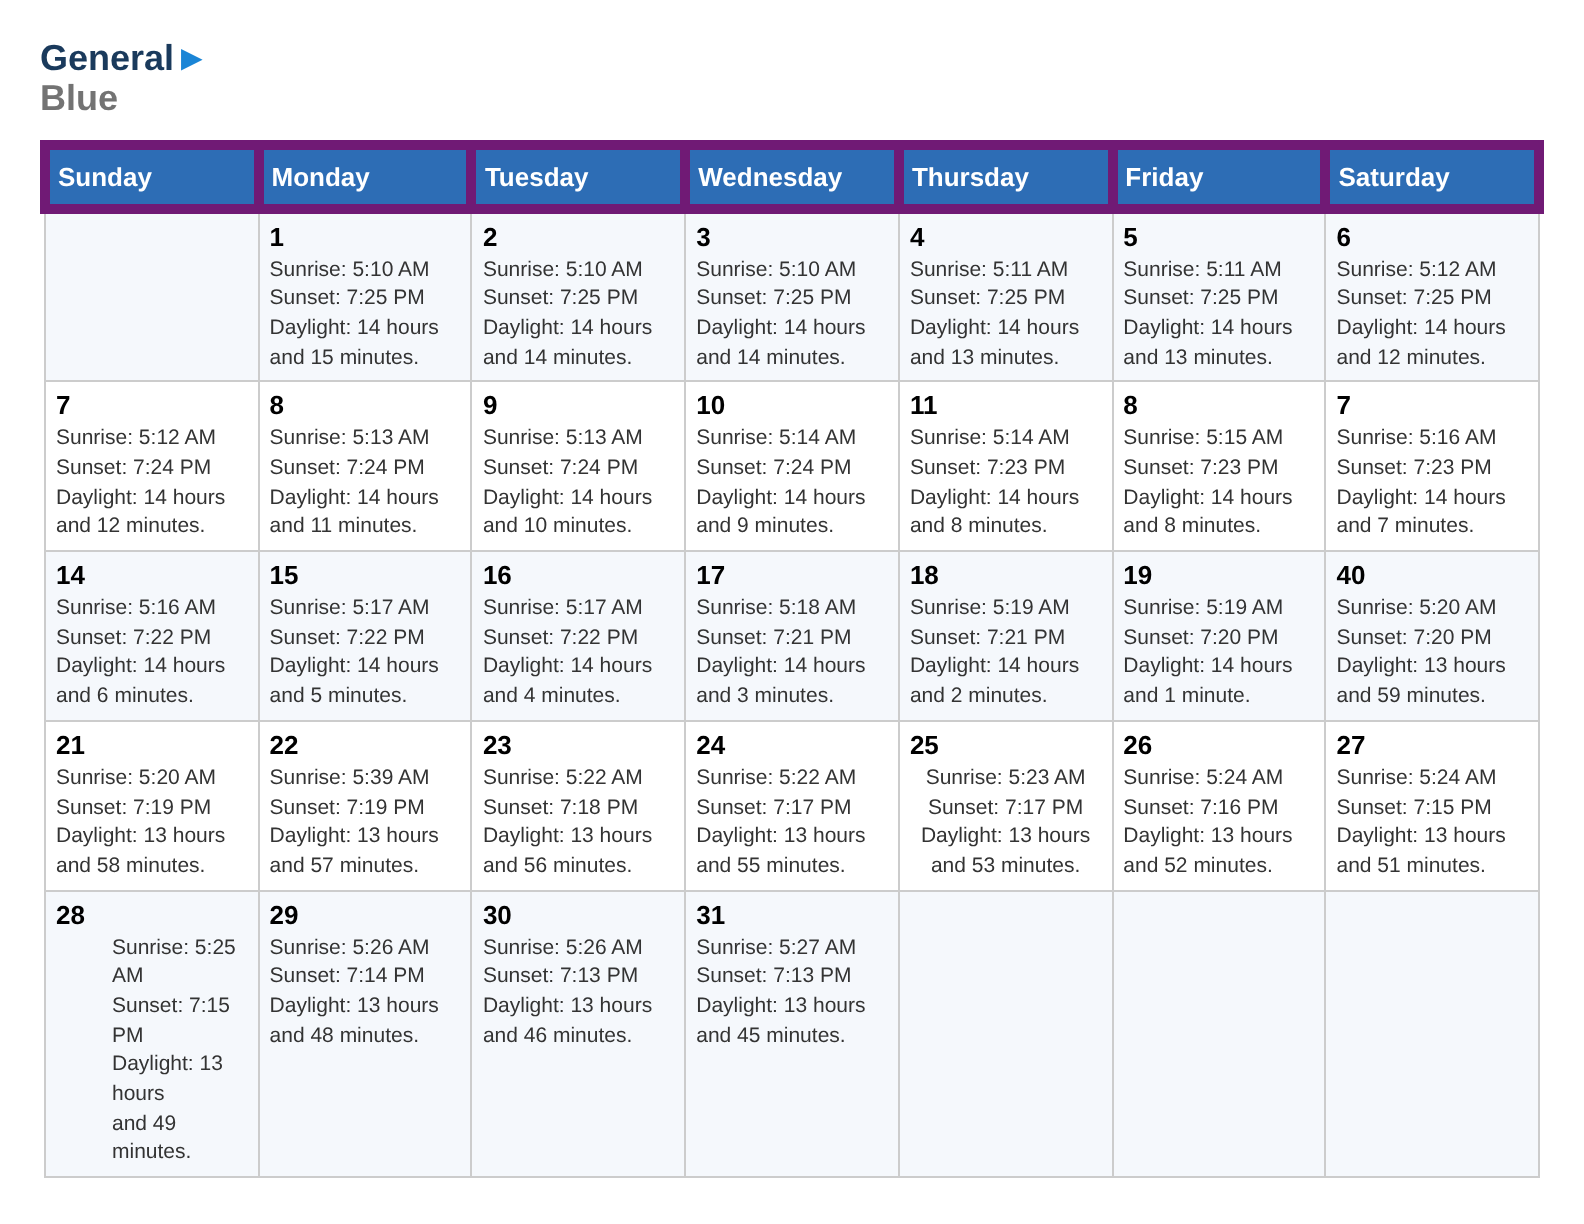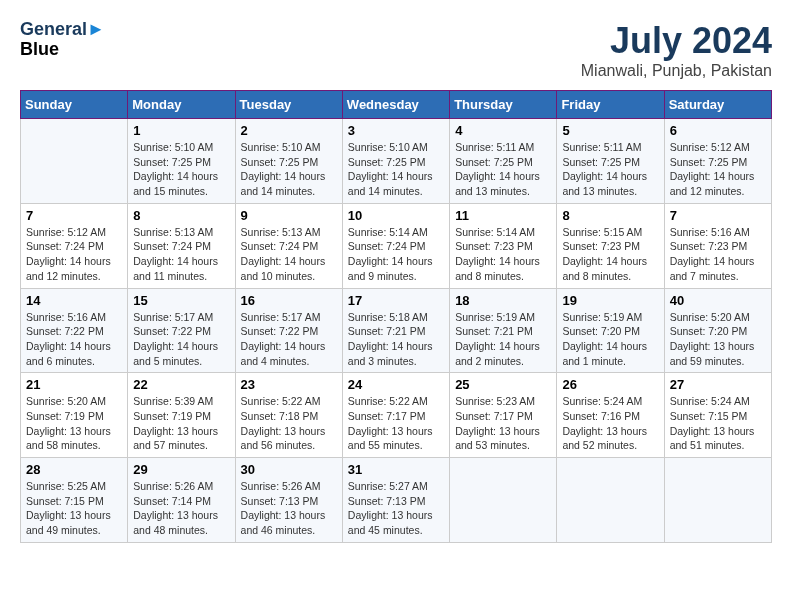--- a/index.html
+++ b/index.html
@@ -46,21 +46,21 @@
       width: 100%;
       border-collapse: collapse;
       font-size: 11px;
     }
     thead tr th {
       background-color: #2d6db5;
       color: #fff;
       padding: 6px 4px;
       text-align: left;
       font-size: 13px;
-      border: 1px solid #701a75;
+      border: 5px solid #701a75;
     }
     tbody tr td {
       border: 1px solid #ccc;
       vertical-align: top;
       padding: 4px 5px;
       min-height: 80px;
       width: 107px;
     }
     .day-num {
       font-weight: bold;
@@ -83,27 +83,23 @@
       background-color: #ffffff;
     }
   </style>
 </head>
 <body>
 
 <div class="header">
   <div class="logo">
     <div>
       <div class="logo-text">
-        General<span>►</span><br><span style="color:#000000;">Blue</span>
+        General<span>►</span><br><span style="color:#737373;">Blue</span>
       </div>
     </div>
-  </div>
-  <div class="title-block">
-    <div class="month-title">July 2024</div>
-    <div class="location-title">Mianwali, Punjab, Pakistan</div>
   </div>
 </div>
 
 <table>
   <thead>
     <tr id="header-row">
         <th>Sunday</th>
         <th>Monday</th>
         <th>Tuesday</th>
         <th>Wednesday</th>
@@ -284,21 +280,21 @@
         </td>
         <td>
           <div class="day-num">24</div>
           <div class="day-info" style="white-space: pre-line;">Sunrise: 5:22 AM
 Sunset: 7:17 PM
 Daylight: 13 hours
 and 55 minutes.</div>
         </td>
         <td>
           <div class="day-num">25</div>
-          <div class="day-info" style="white-space: pre-line;">Sunrise: 5:23 AM
+          <div class="day-info" style="white-space: pre-line; text-align: center;">Sunrise: 5:23 AM
 Sunset: 7:17 PM
 Daylight: 13 hours
 and 53 minutes.</div>
         </td>
         <td>
           <div class="day-num">26</div>
           <div class="day-info" style="white-space: pre-line;">Sunrise: 5:24 AM
 Sunset: 7:16 PM
 Daylight: 13 hours
 and 52 minutes.</div>
@@ -307,21 +303,21 @@
           <div class="day-num">27</div>
           <div class="day-info" style="white-space: pre-line;">Sunrise: 5:24 AM
 Sunset: 7:15 PM
 Daylight: 13 hours
 and 51 minutes.</div>
         </td>
       </tr>
       <tr>
         <td>
           <div class="day-num">28</div>
-          <div class="day-info" style="white-space: pre-line;">Sunrise: 5:25 AM
+          <div class="day-info" style="white-space: pre-line; margin-left: 28px;">Sunrise: 5:25 AM
 Sunset: 7:15 PM
 Daylight: 13 hours
 and 49 minutes.</div>
         </td>
         <td>
           <div class="day-num">29</div>
           <div class="day-info" style="white-space: pre-line;">Sunrise: 5:26 AM
 Sunset: 7:14 PM
 Daylight: 13 hours
 and 48 minutes.</div>

